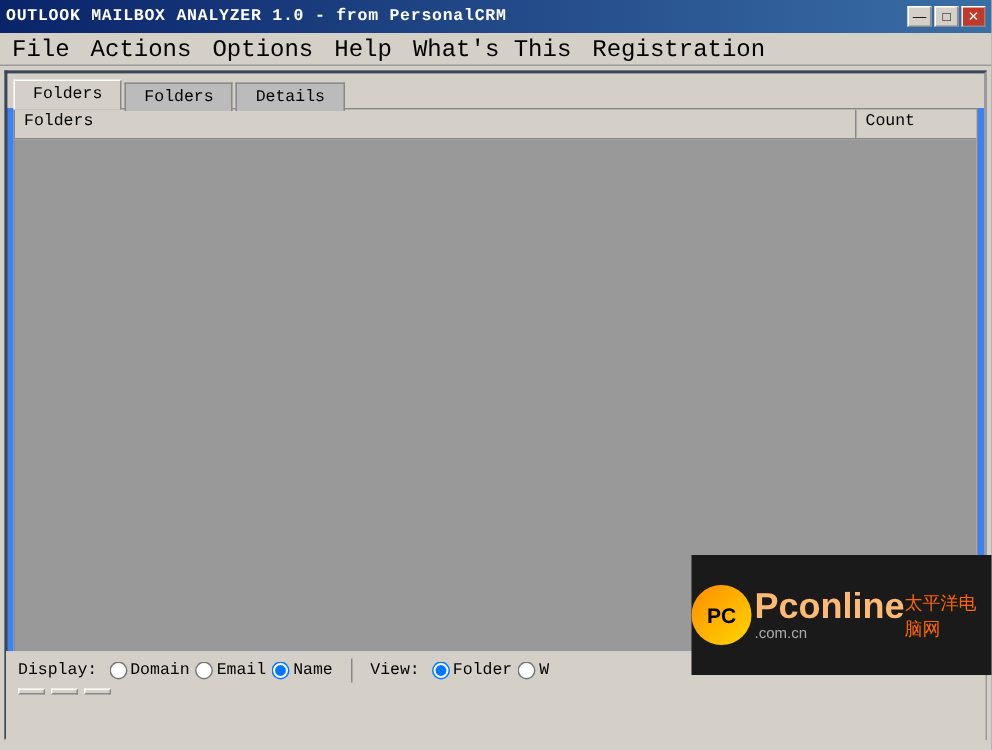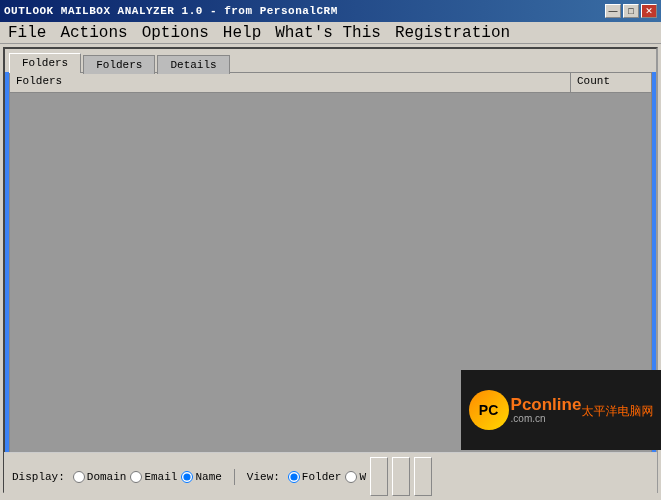--- a/index.html
+++ b/index.html
@@ -207,26 +207,26 @@
       background: #d4d0c8;
       border: 1px solid #888;
       border-top-color: #fff;
       border-left-color: #fff;
       position: absolute;
       left: 0;
     }
 
     
     .bottom-controls {
-      height: 48px;
+      height: 66px;
       background: #d4d0c8;
       border-top: 1px solid #ccc;
       padding: 4px 8px;
       display: flex;
-      flex-direction: row;
+      flex-direction: column;
       gap: 4px;
     }
 
     .bottom-row1 {
       display: flex;
       align-items: center;
       gap: 8px;
     }
 
     .bottom-label {
@@ -301,23 +301,23 @@
       font-size: 14px;
       font-family: Arial, sans-serif;
     }
 
     .pc-text-block {
       color: white;
       font-family: Arial, sans-serif;
     }
 
     .pc-text-large {
-      font-size: 17px;
+      font-size: 24px;
       font-weight: bold;
-      color: #f97316;
+      color: #fdba74;
       line-height: 1;
     }
 
     .pc-text-small {
       font-size: 10px;
       color: #aaa;
     }
 
     .chinese-text {
       color: #ff6600;

